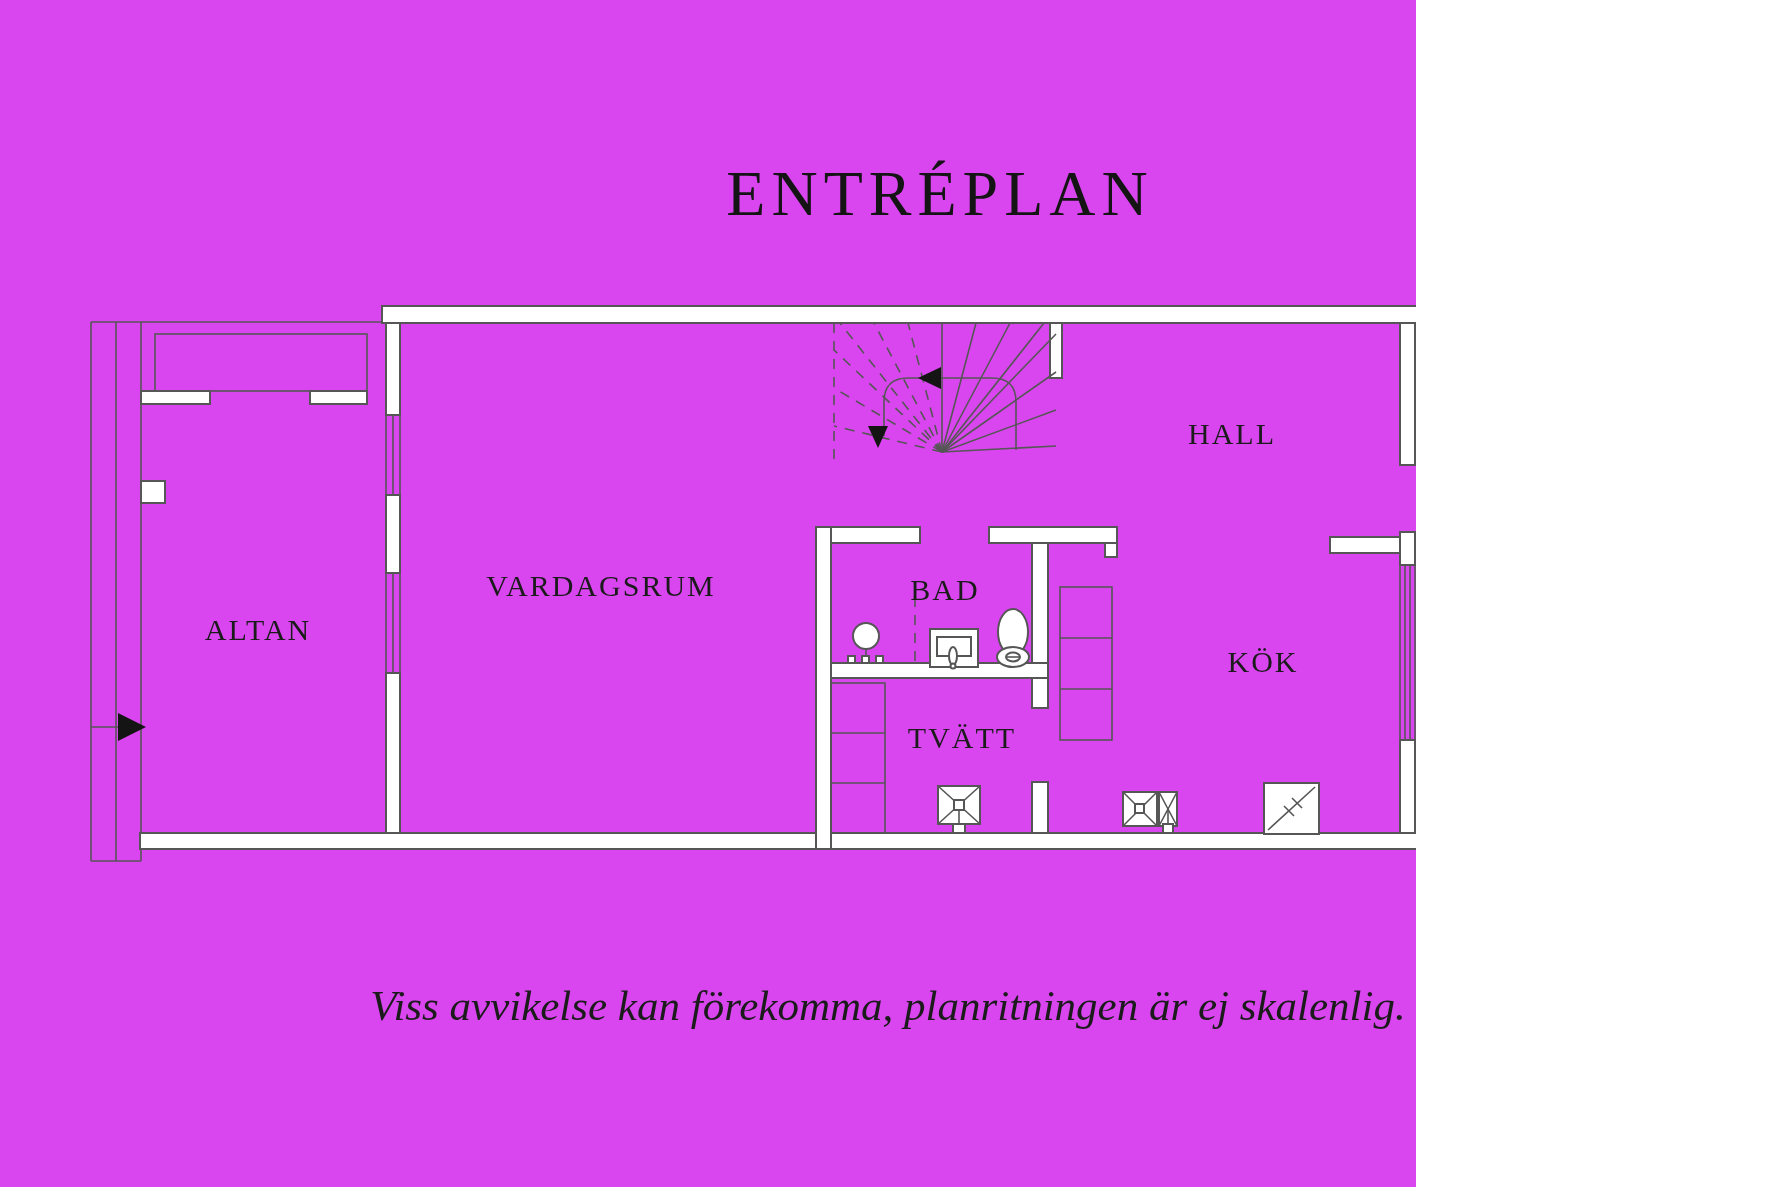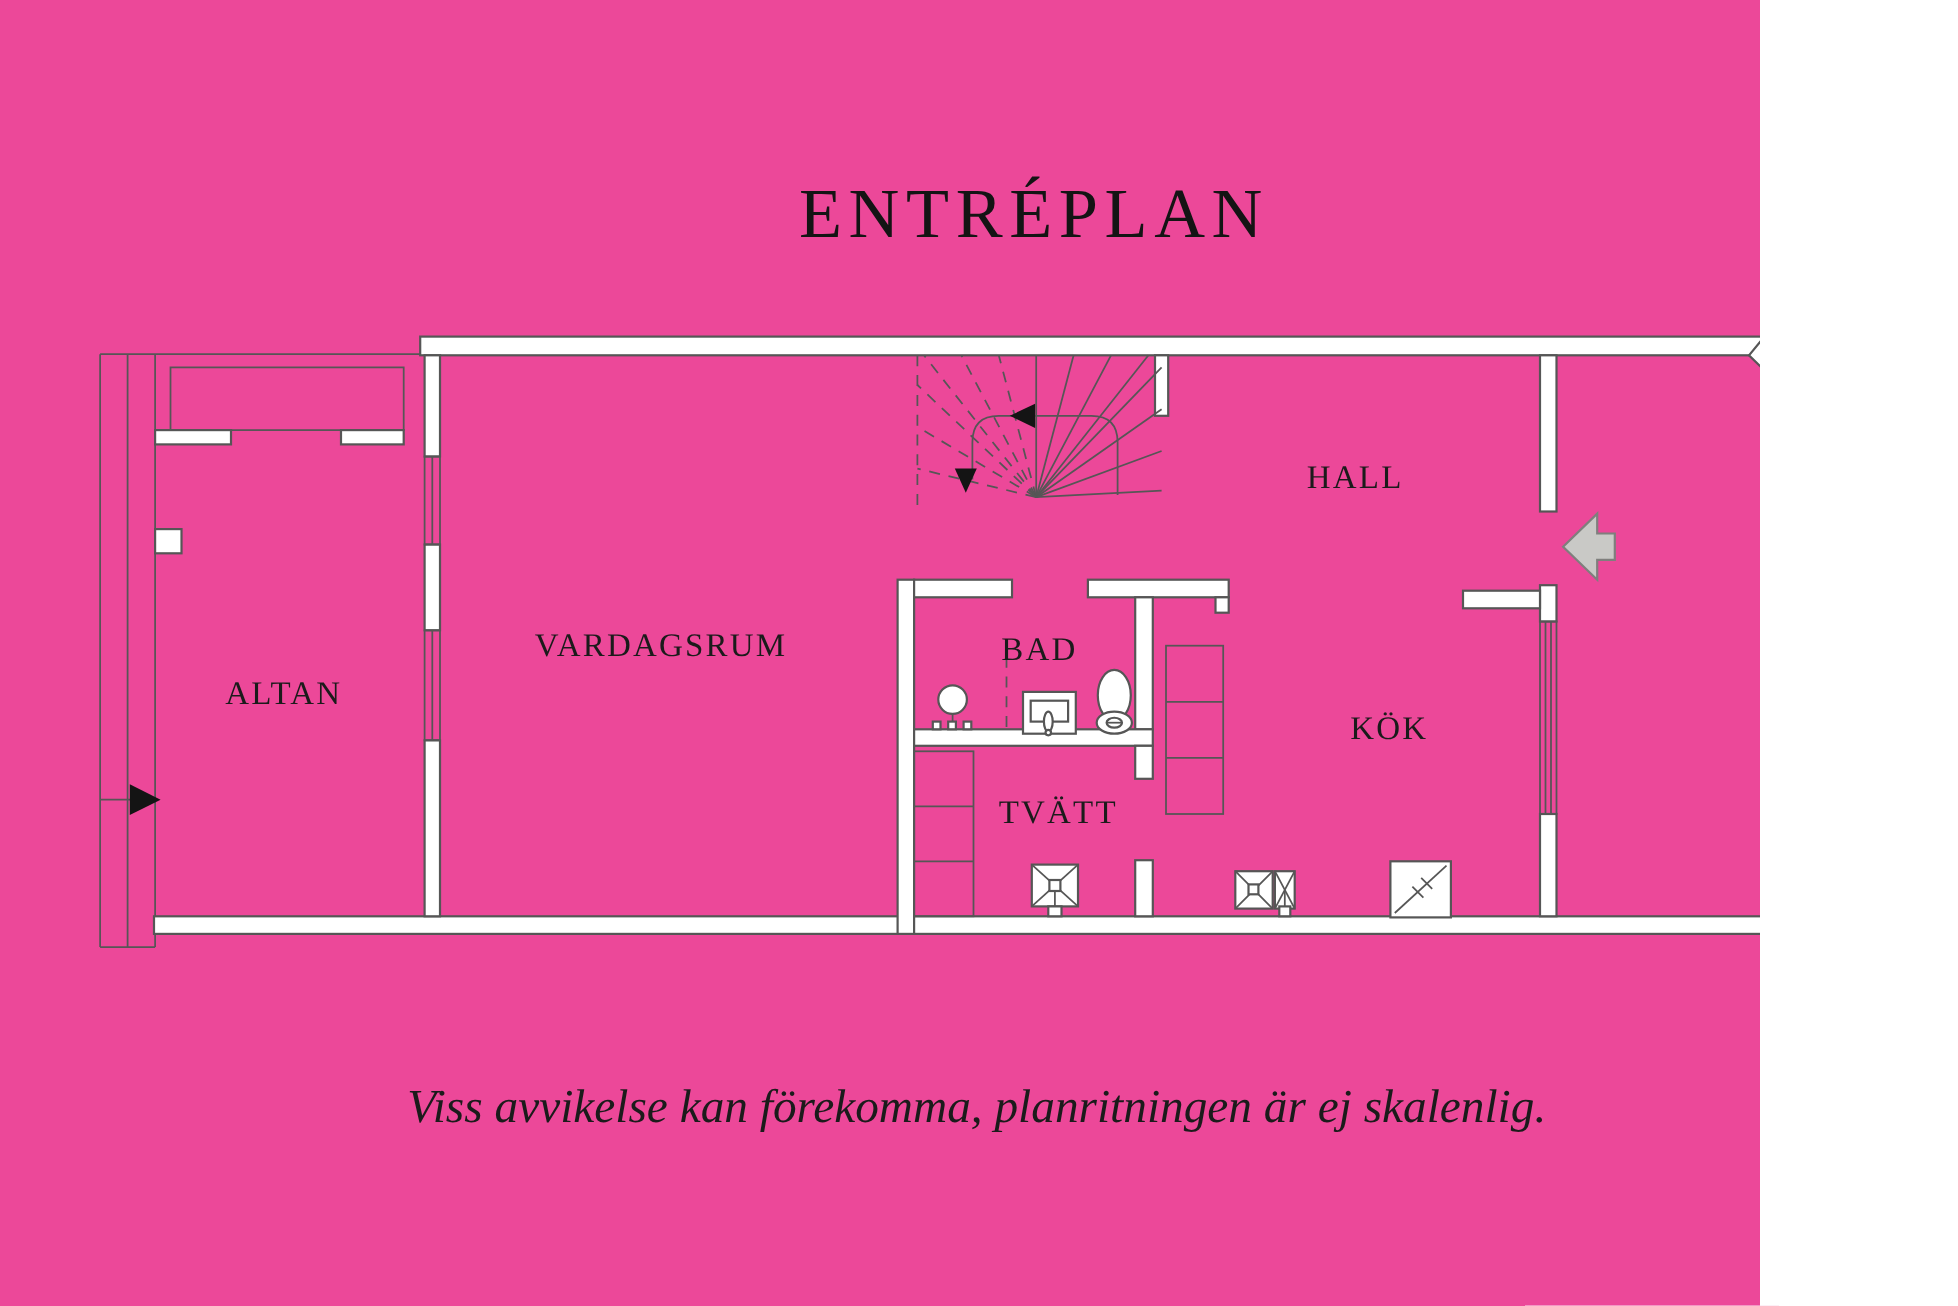--- a/index.html
+++ b/index.html
@@ -1,16 +1,16 @@
 <!DOCTYPE html>
 <html><head>
 <meta charset="utf-8">
 <style>
   html,body{margin:0;padding:0;background:#ffffff;}
-  .page{position:relative;width:1600px;height:1187px;background:#ec4899;overflow:hidden;
+  .page{position:relative;width:1416px;height:1187px;background:#d946ef;overflow:hidden;
         font-family:"Liberation Serif","DejaVu Serif",serif;}
   svg{position:absolute;left:0;top:0;}
   .wall{fill:#ffffff;stroke:#565656;stroke-width:2;}
   .ln{stroke:#565656;stroke-width:2;fill:none;}
   .thin{stroke:#565656;stroke-width:1.6;fill:none;}
   .dash{stroke:#565656;stroke-width:1.6;fill:none;stroke-dasharray:10 8;}
   .blk{fill:#141414;stroke:none;}
   .fixture{fill:#ffffff;stroke:#565656;stroke-width:2;}
   .title-text{font-size:64px;letter-spacing:6px;fill:#141414;}
   .room-text{font-size:30px;letter-spacing:2px;fill:#1b1b1b;}

